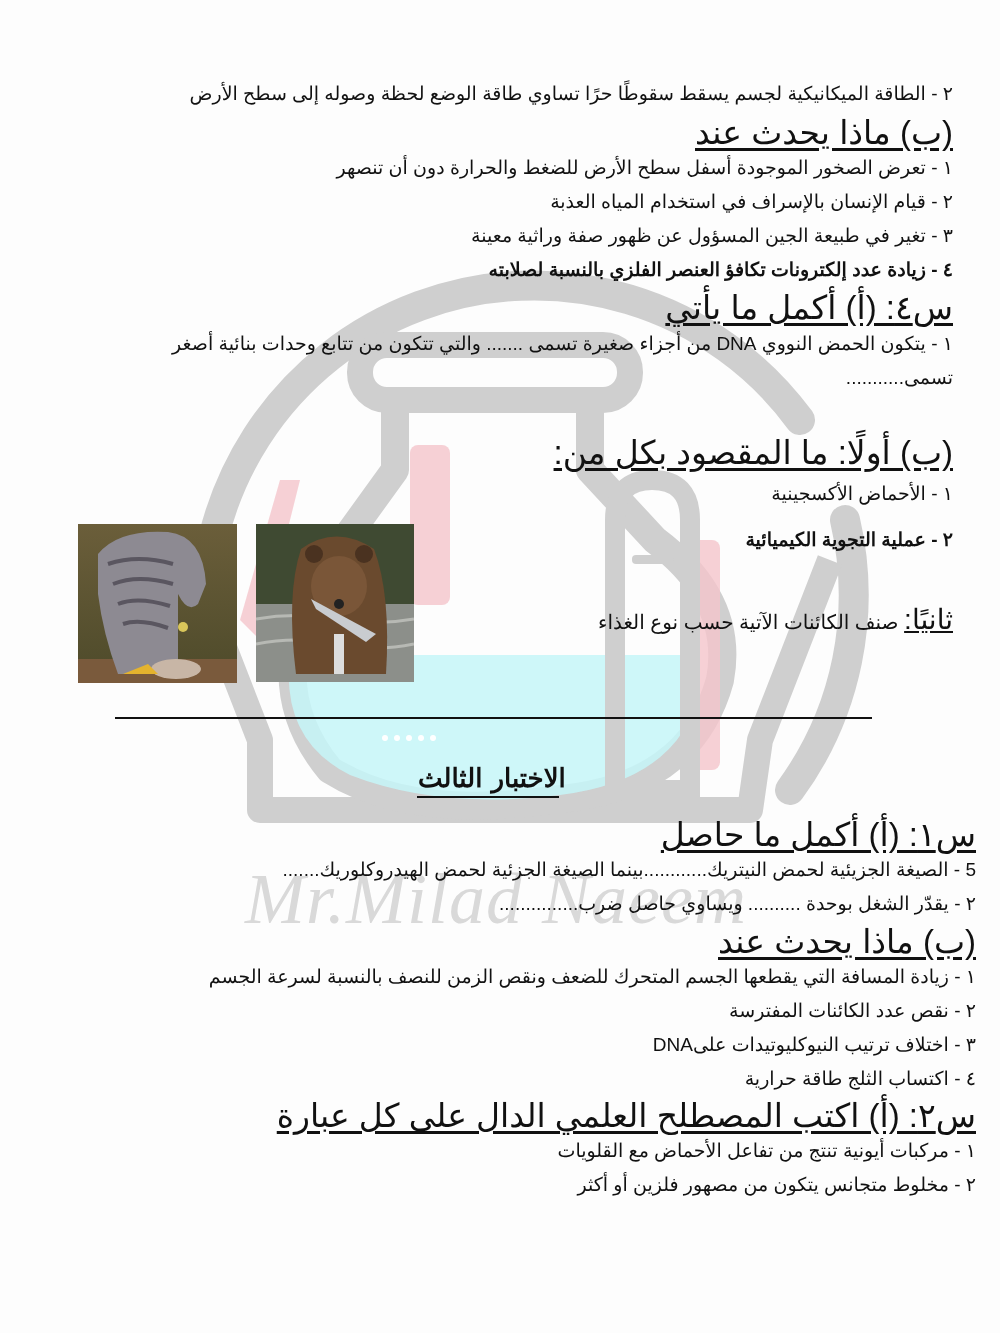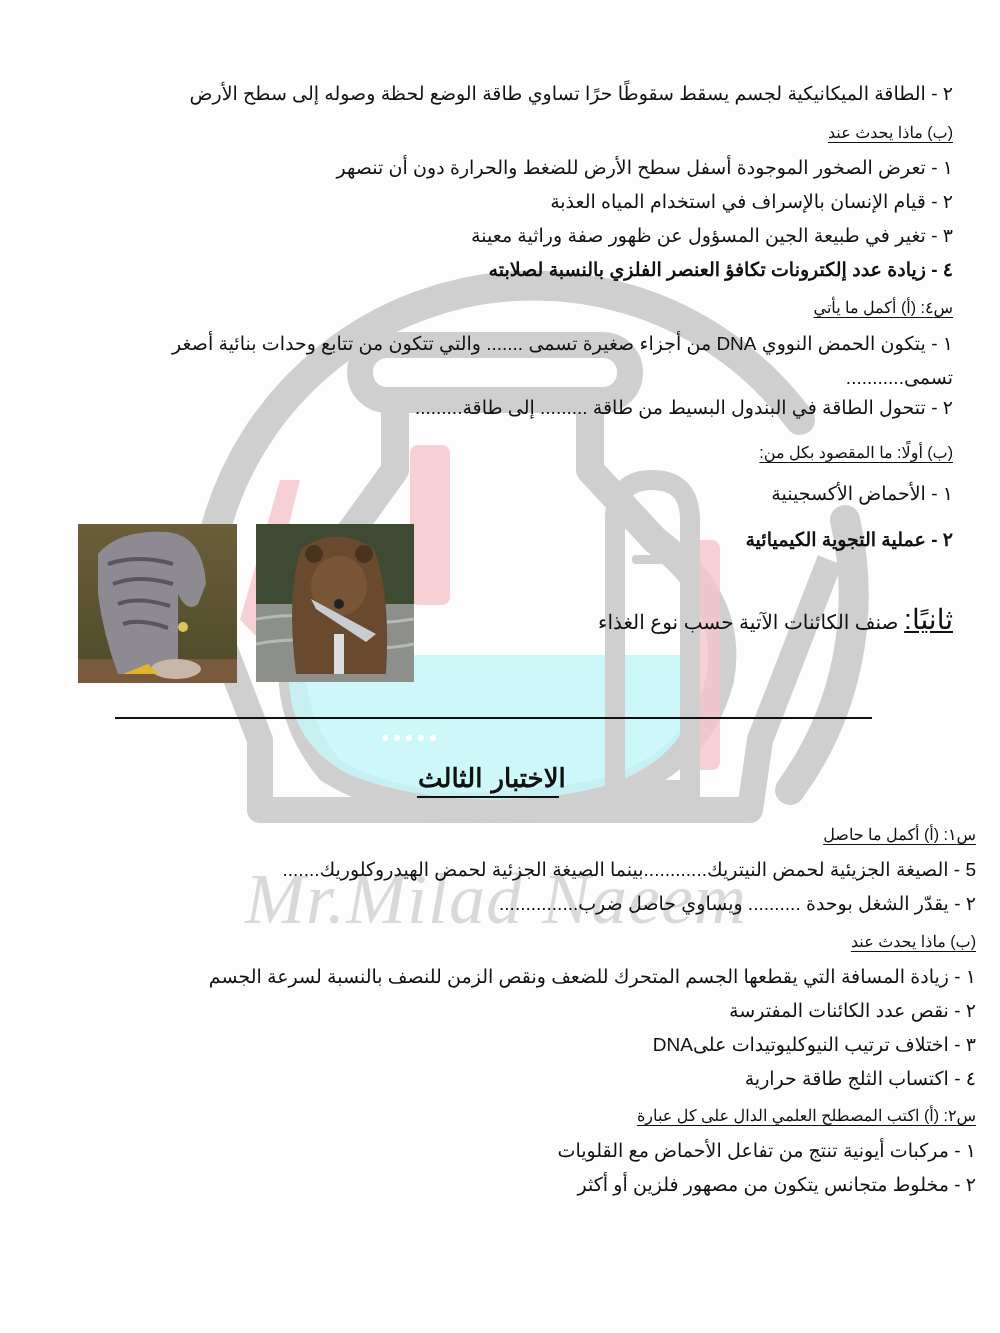--- a/index.html
+++ b/index.html
@@ -7,21 +7,21 @@
       width: 1000px; height: 1333px; background: #fdfdfd; position: relative; overflow: hidden;
       font-family: "Liberation Sans", sans-serif; color: #111;
     }
     .watermark { position: absolute; left: 0; top: 0; width: 1000px; height: 1333px; pointer-events: none; z-index: 0; }
     .wm-text {
       position: absolute; left: 245px; top: 858px; font-family: "Liberation Serif", serif; font-style: italic;
       font-size: 72px; color: rgba(150,150,150,0.35); letter-spacing: 1px; white-space: nowrap;
     }
     .content { position: absolute; left: 10px; top: 0; width: 1000px; height: 1304px; z-index: 1; }
     .line { position: absolute; direction: rtl; white-space: nowrap; font-size: 19px; line-height: 24px; }
-    .heading { position: absolute; direction: rtl; white-space: nowrap; font-size: 16px; line-height: 30px; text-decoration: underline; text-underline-offset: 4px; }
+    .heading { position: absolute; direction: rtl; white-space: nowrap; font-size: 33px; line-height: 30px; text-decoration: underline; text-underline-offset: 4px; }
     .rule { position: absolute; background: #111; }
     .photo { position: absolute; overflow: hidden; }
     .test-title {
       position: absolute; direction: rtl; white-space: nowrap; font-family: "DejaVu Serif", serif;
       font-weight: bold; font-size: 26px; line-height: 26px;
     }
   </style>
 </head>
 <body>
 
@@ -59,21 +59,20 @@
 
   <div class="heading" style="right:57px; top:118px;">(ب) ماذا يحدث عند</div>
   <div class="line" style="right:57px; top:156px;text-align:center;">١ - تعرض الصخور الموجودة أسفل سطح الأرض للضغط والحرارة دون أن تنصهر</div>
   <div class="line" style="right:57px; top:190px;">٢ - قيام الإنسان بالإسراف في استخدام المياه العذبة</div>
   <div class="line" style="right:57px; top:224px;">٣ - تغير في طبيعة الجين المسؤول عن ظهور صفة وراثية معينة</div>
   <div class="line" style="right:57px; top:258px;font-weight:bold;">٤ - زيادة عدد إلكترونات تكافؤ العنصر الفلزي بالنسبة لصلابته</div>
 
   <div class="heading" style="right:57px; top:293px;">س٤: (أ) أكمل ما يأتي</div>
   <div class="line" style="right:57px; top:332px;">١ - يتكون الحمض النووي DNA من أجزاء صغيرة تسمى ....... والتي تتكون من تتابع وحدات بنائية أصغر</div>
   <div class="line" style="right:57px; top:366px;">تسمى...........</div>
-  <div class="line" style="right:57px; top:396px;">٢ - تتحول الطاقة في البندول البسيط من طاقة ......... إلى طاقة.........</div>
 
   <div class="heading" style="right:57px; top:438px;">(ب) أولًا: ما المقصود بكل من:</div>
   <div class="line" style="right:57px; top:482px;">١ - الأحماض الأكسجينية</div>
   <div class="line" style="right:57px; top:528px;font-weight:bold;">٢ - عملية التجوية الكيميائية</div>
 
   <div class="line" style="right:57px; top:608px; font-size:20px;">
     <span style="text-decoration:underline; font-size:28px;">ثانيًا:</span><span> صنف الكائنات الآتية حسب نوع الغذاء</span>
   </div>
 
   <div class="photo" style="left:68px; top:524px; width:159px; height:159px;">

